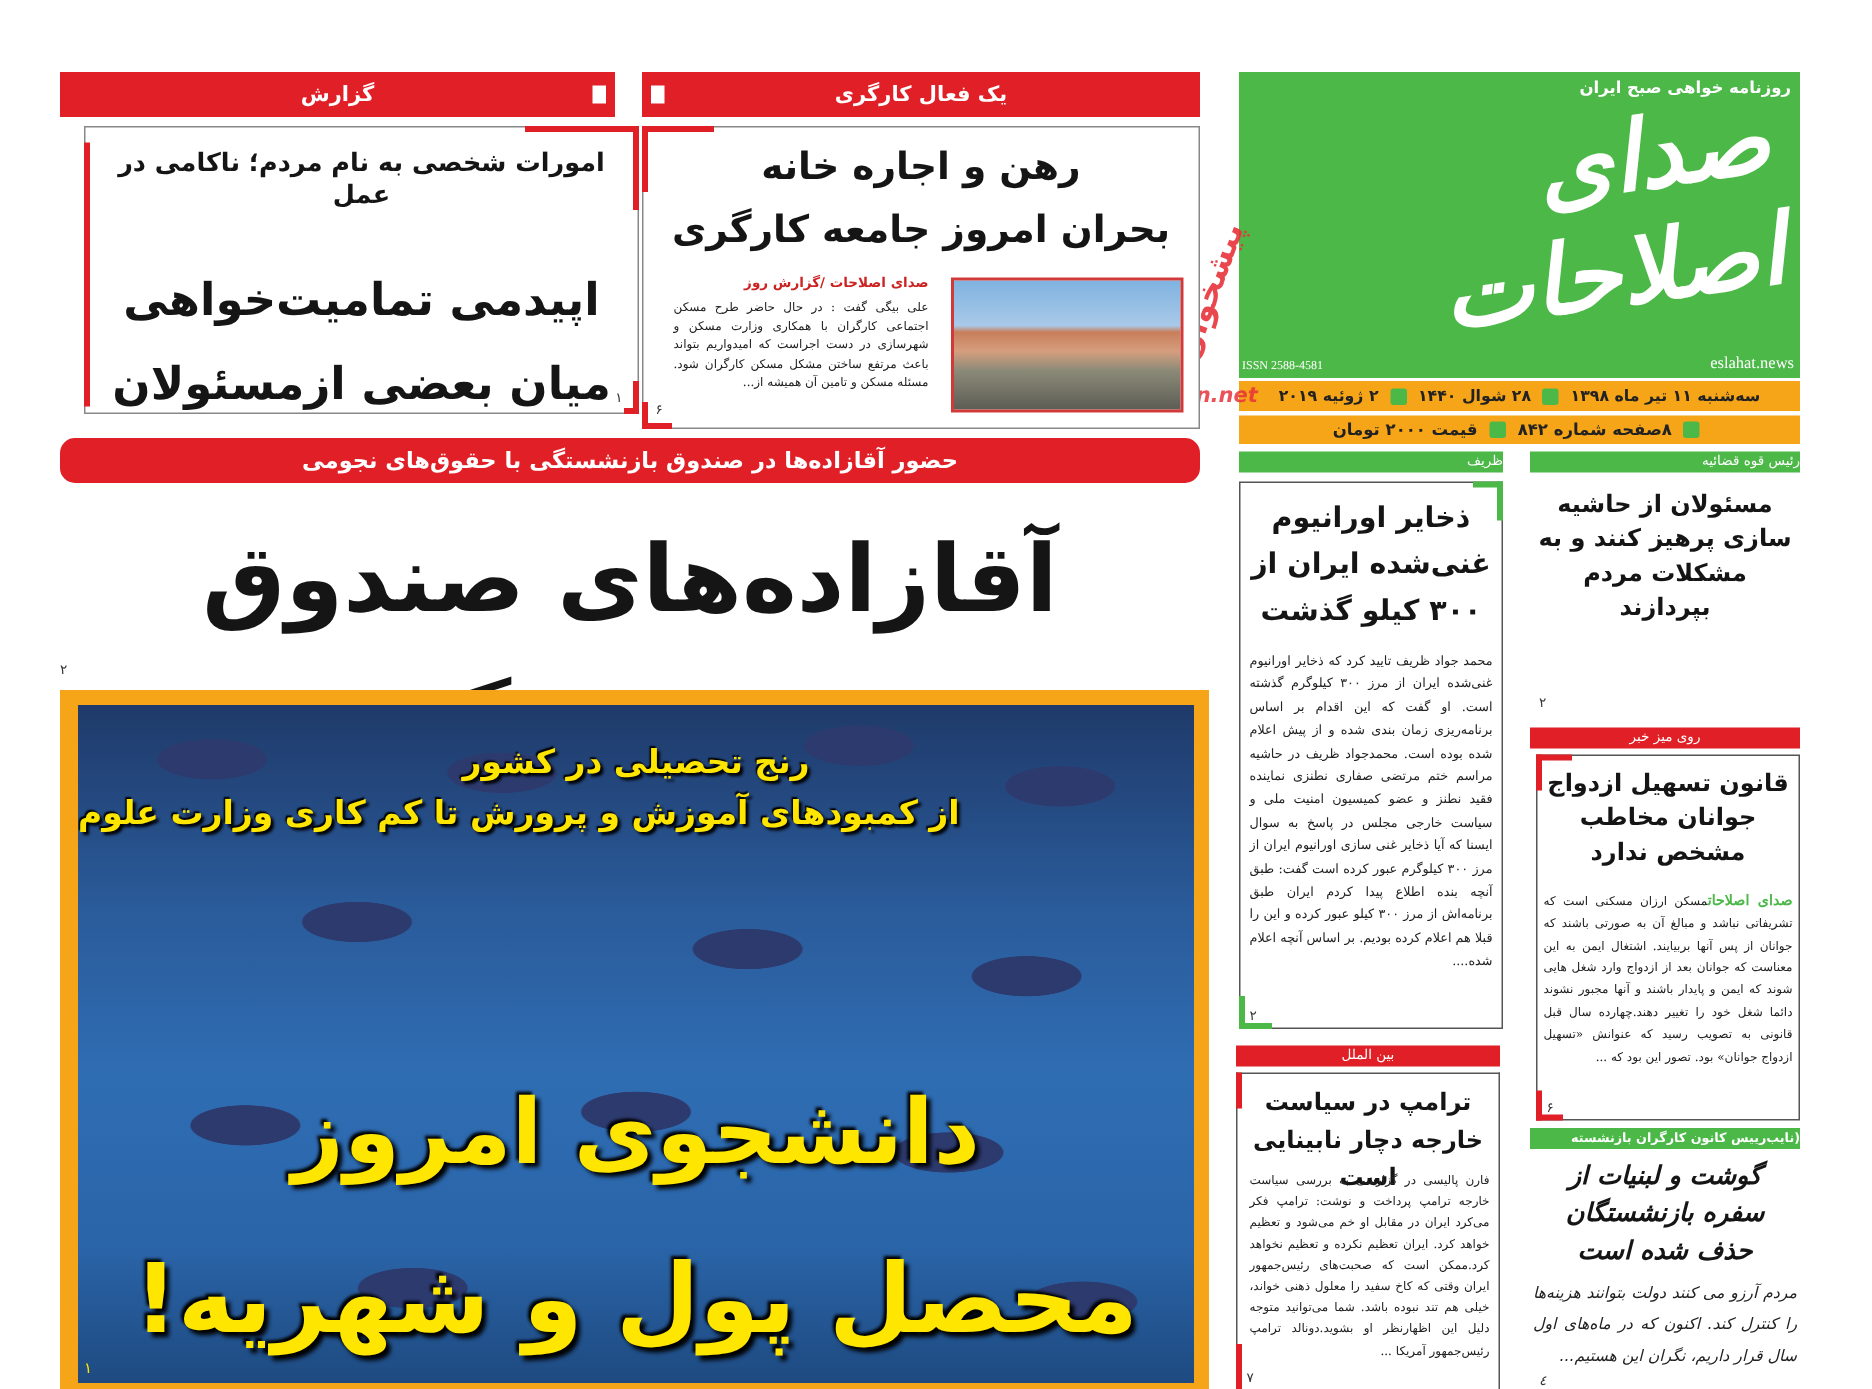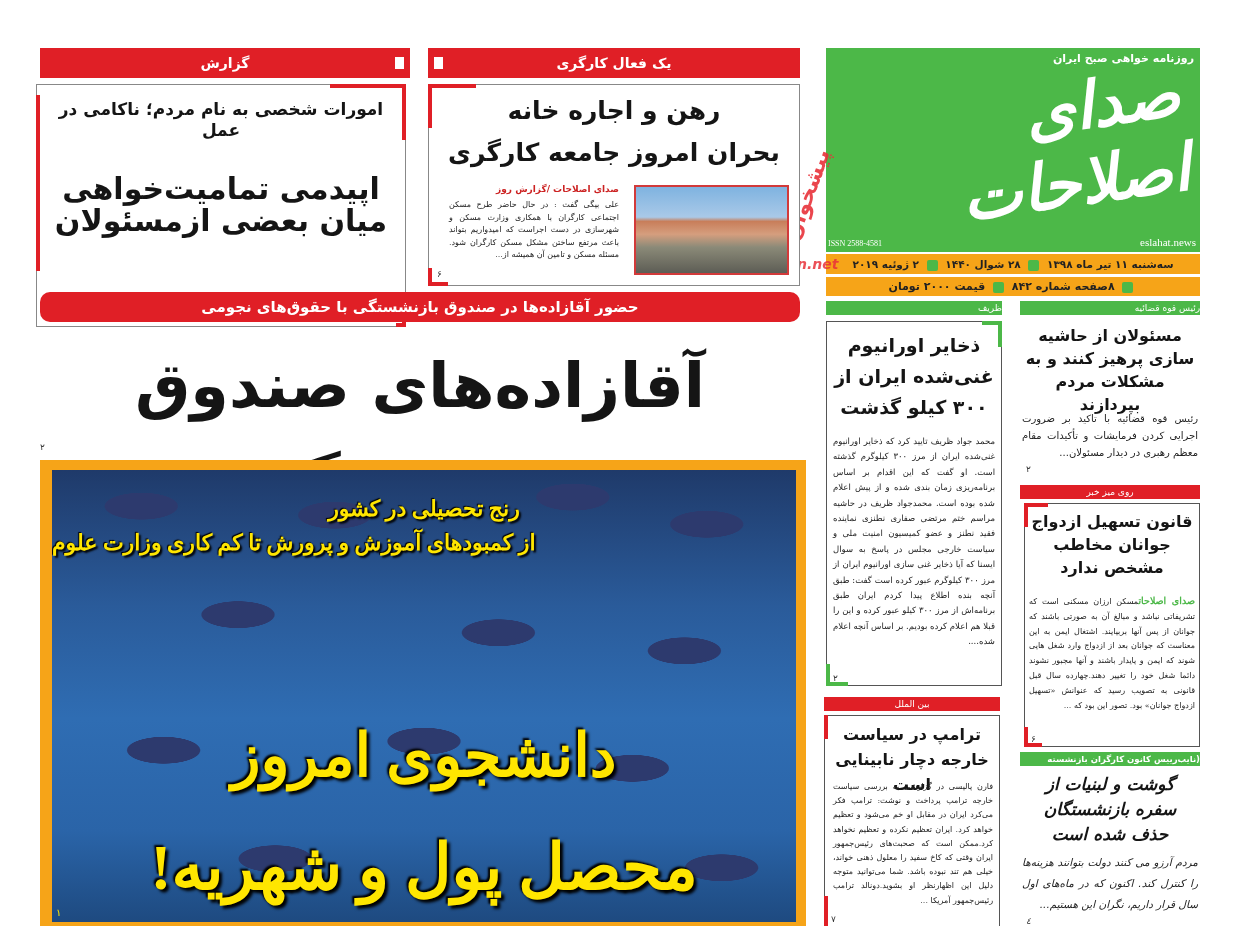--- a/index.html
+++ b/index.html
@@ -46,28 +46,28 @@
 
 <div class="abs" style="left:745px; top:178px; width:90px; height:100px; pointer-events:none;">
   <span class="abs" style="left:14px; top:4px; font-size:22px; font-weight:bold; color:#e8323a; transform:rotate(-70deg); display:inline-block; opacity:0.9;">پیشخوان</span>
   <span class="abs" style="left:-10px; top:78px; font-size:14px; font-weight:bold; font-style:italic; color:#e8323a; direction:ltr; opacity:0.85;">Pishkhan.net</span>
 </div>
 
 <div class="abs redbar" style="left:40px; top:48px; width:370px; height:30px; line-height:30px; font-size:14px;">
   <span>گزارش</span>
   <span class="sq abs" style="right:6px; top:9px;"></span>
 </div>
-<div class="abs box" style="left:36px; top:84px; width:370px; height:243px;">
+<div class="abs box" style="left:56px; top:84px; width:370px; height:192px;">
   <div class="corner-red-tr" style="right:-1px; top:-1px; width:76px; height:4px;"></div>
   <div class="corner-red-tr" style="right:-1px; top:-1px; width:4px; height:56px;"></div>
   <div class="corner-red-tr" style="left:-1px; top:10px; width:4px; height:176px;"></div>
   <div class="corner-red-tr" style="right:-1px; bottom:-1px; width:4px; height:22px;"></div>
   <div class="corner-red-tr" style="right:-1px; bottom:-1px; width:10px; height:4px;"></div>
   <div class="headline abs" style="left:10px; right:10px; top:14px; font-size:17px;">امورات شخصی به نام مردم؛ ناکامی در عمل</div>
-  <div class="headline abs" style="left:12px; right:12px; top:88px; font-size:30px; line-height:32px;">اپیدمی تمامیت‌خواهی میان بعضی ازمسئولان</div>
+  <div class="headline abs" style="left:12px; right:12px; top:88px; font-size:30px; line-height:56px;">اپیدمی تمامیت‌خواهی میان بعضی ازمسئولان</div>
   <span class="pageno" style="right:10px; bottom:4px;">۱</span>
 </div>
 
 <div class="abs redbar" style="left:428px; top:48px; width:372px; height:30px; line-height:30px; font-size:14px;">
   <span>یک فعال کارگری</span>
   <span class="sq abs" style="left:6px; top:9px;"></span>
 </div>
 <div class="abs box" style="left:428px; top:84px; width:372px; height:202px;">
   <div class="corner-red-tr" style="left:-1px; top:-1px; width:48px; height:4px;"></div>
   <div class="corner-red-tr" style="left:-1px; top:-1px; width:4px; height:44px;"></div>
@@ -95,21 +95,21 @@
                 radial-gradient(ellipse 60px 22px at 70% 6%, #2d3a6e 60%, transparent 62%),
                 radial-gradient(ellipse 60px 22px at 88% 12%, #2d3a6e 60%, transparent 62%),
                 radial-gradient(ellipse 60px 22px at 25% 32%, #2d3a6e 60%, transparent 62%),
                 radial-gradient(ellipse 60px 22px at 60% 36%, #2d3a6e 60%, transparent 62%),
                 radial-gradient(ellipse 60px 22px at 85% 40%, #2d3a6e 60%, transparent 62%),
                 radial-gradient(ellipse 60px 22px at 15% 62%, #2d3a6e 60%, transparent 62%),
                 radial-gradient(ellipse 60px 22px at 50% 60%, #2d3a6e 60%, transparent 62%),
                 radial-gradient(ellipse 60px 22px at 78% 66%, #2d3a6e 60%, transparent 62%),
                 radial-gradient(ellipse 60px 22px at 30% 86%, #2d3a6e 60%, transparent 62%),
                 radial-gradient(ellipse 60px 22px at 90% 88%, #2d3a6e 60%, transparent 62%),
-                linear-gradient(180deg, #1f3a6a 0%, #2a5b9a 30%, #2f6db3 55%, #2a64a8 80%, #1e4a80 100%); font-family: Liberation Serif, serif;">
+                linear-gradient(180deg, #1f3a6a 0%, #2a5b9a 30%, #2f6db3 55%, #2a64a8 80%, #1e4a80 100%);">
     <div class="abs" style="left:0; right:0; top:26px; text-align:center; font-size:22px; font-weight:bold; color:#ffe600; text-shadow:2px 2px 2px #000, -1px -1px 1px #000;">رنج تحصیلی در کشور</div>
     <div class="abs" style="left:0; right:0; top:60px; text-align:left; font-size:22px; font-weight:bold; color:#ffe600; text-shadow:2px 2px 2px #000, -1px -1px 1px #000;">از کمبودهای آموزش و پرورش تا کم کاری وزارت علوم</div>
     <div class="abs" style="left:0; right:0; top:250px; text-align:center; font-size:60px; font-weight:bold; color:#ffe600; text-shadow:3px 3px 3px #000, -2px -2px 2px #000;">دانشجوی امروز</div>
     <div class="abs" style="left:0; right:0; top:340px; text-align:center; font-size:64px; font-weight:bold; color:#ffe600; text-shadow:3px 3px 3px #000, -2px -2px 2px #000;margin-top:20px;">محصل پول و شهریه!</div>
     <span class="abs" style="left:4px; bottom:4px; font-size:10px; color:#ffe600;">۱</span>
   </div>
 </div>
 
 <div class="abs greenbar" style="left:826px; top:301px; width:176px; height:14px; font-size:9px; line-height:14px;">
   <span>ظریف</span>
@@ -133,21 +133,20 @@
   <div class="headline abs" style="left:6px; right:6px; top:6px; font-size:16px; line-height:25px;">ترامپ در سیاست خارجه دچار نابینایی است</div>
   <div class="abs body-text" style="left:8px; right:6px; top:64px; font-size:8px; line-height:14.2px;">فارن پالیسی در گزارشی به بررسی سیاست خارجه ترامپ پرداخت و نوشت: ترامپ فکر می‌کرد ایران در مقابل او خم می‌شود و تعظیم خواهد کرد. ایران تعظیم نکرده و تعظیم نخواهد کرد.ممکن است که صحبت‌های رئیس‌جمهور ایران وقتی که کاخ سفید را معلول ذهنی خواند، خیلی هم تند نبوده باشد. شما می‌توانید متوجه دلیل این اظهارنظر او بشوید.دونالد ترامپ رئیس‌جمهور آمریکا ...</div>
   <span class="pageno" style="left:6px; bottom:2px;">۷</span>
 </div>
 
 <div class="abs greenbar" style="left:1020px; top:301px; width:180px; height:14px; font-size:9px; line-height:14px;">
   <span>رئیس قوه قضائیه</span>
 </div>
 <div class="abs" style="left:1020px; top:318px; width:180px; height:162px;">
   <div class="headline abs" style="left:4px; right:4px; top:6px; font-size:16px; line-height:23px;">مسئولان از حاشیه سازی پرهیز کنند و به مشکلات مردم بپردازند</div>
-  <div class="abs" style="left:2px; right:2px; top:92px; font-size:10px; line-height:17px; text-align:justify; color:#222;">رئیس قوه قضائیه با تاکید بر ضرورت اجرایی کردن فرمایشات و تأکیدات مقام معظم رهبری در دیدار مسئولان...</div>
   <span class="pageno" style="left:6px; top:146px;">۲</span>
 </div>
 
 <div class="abs redbar" style="left:1020px; top:485px; width:180px; height:14px; font-size:9px; line-height:14px; font-weight:normal;">
   <span>روی میز خبر</span>
 </div>
 <div class="abs box" style="left:1024px; top:503px; width:176px; height:244px; border-color:#555;">
   <div class="corner-red-tr" style="left:-1px; top:-1px; width:24px; height:4px;"></div>
   <div class="corner-red-tr" style="left:-1px; top:-1px; width:4px; height:24px;"></div>
   <div class="corner-red-tr" style="left:-1px; bottom:-1px; width:4px; height:20px;"></div>

